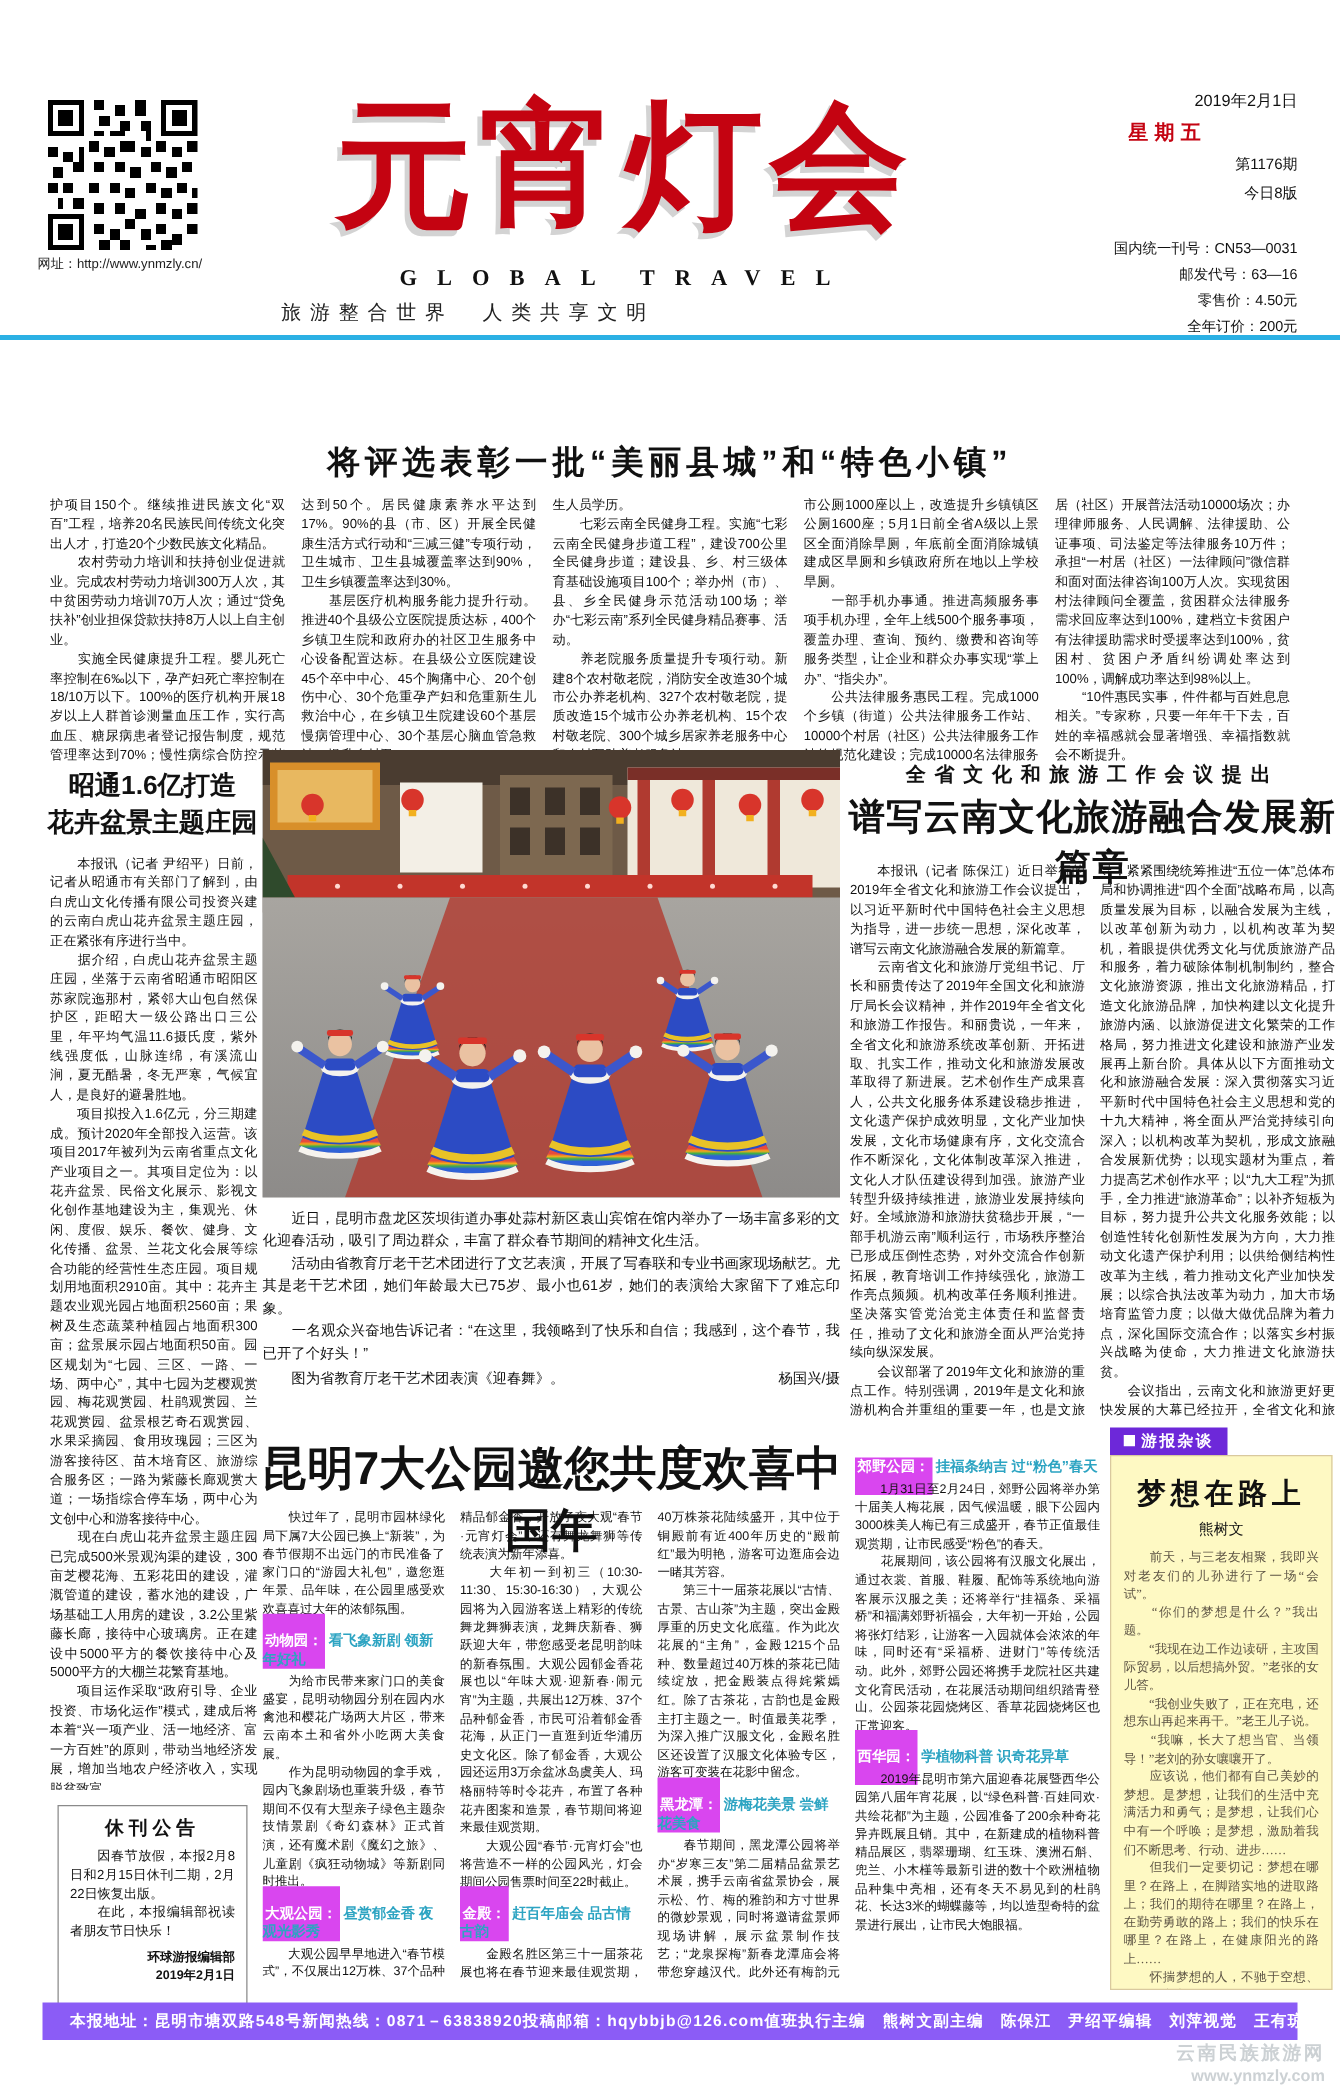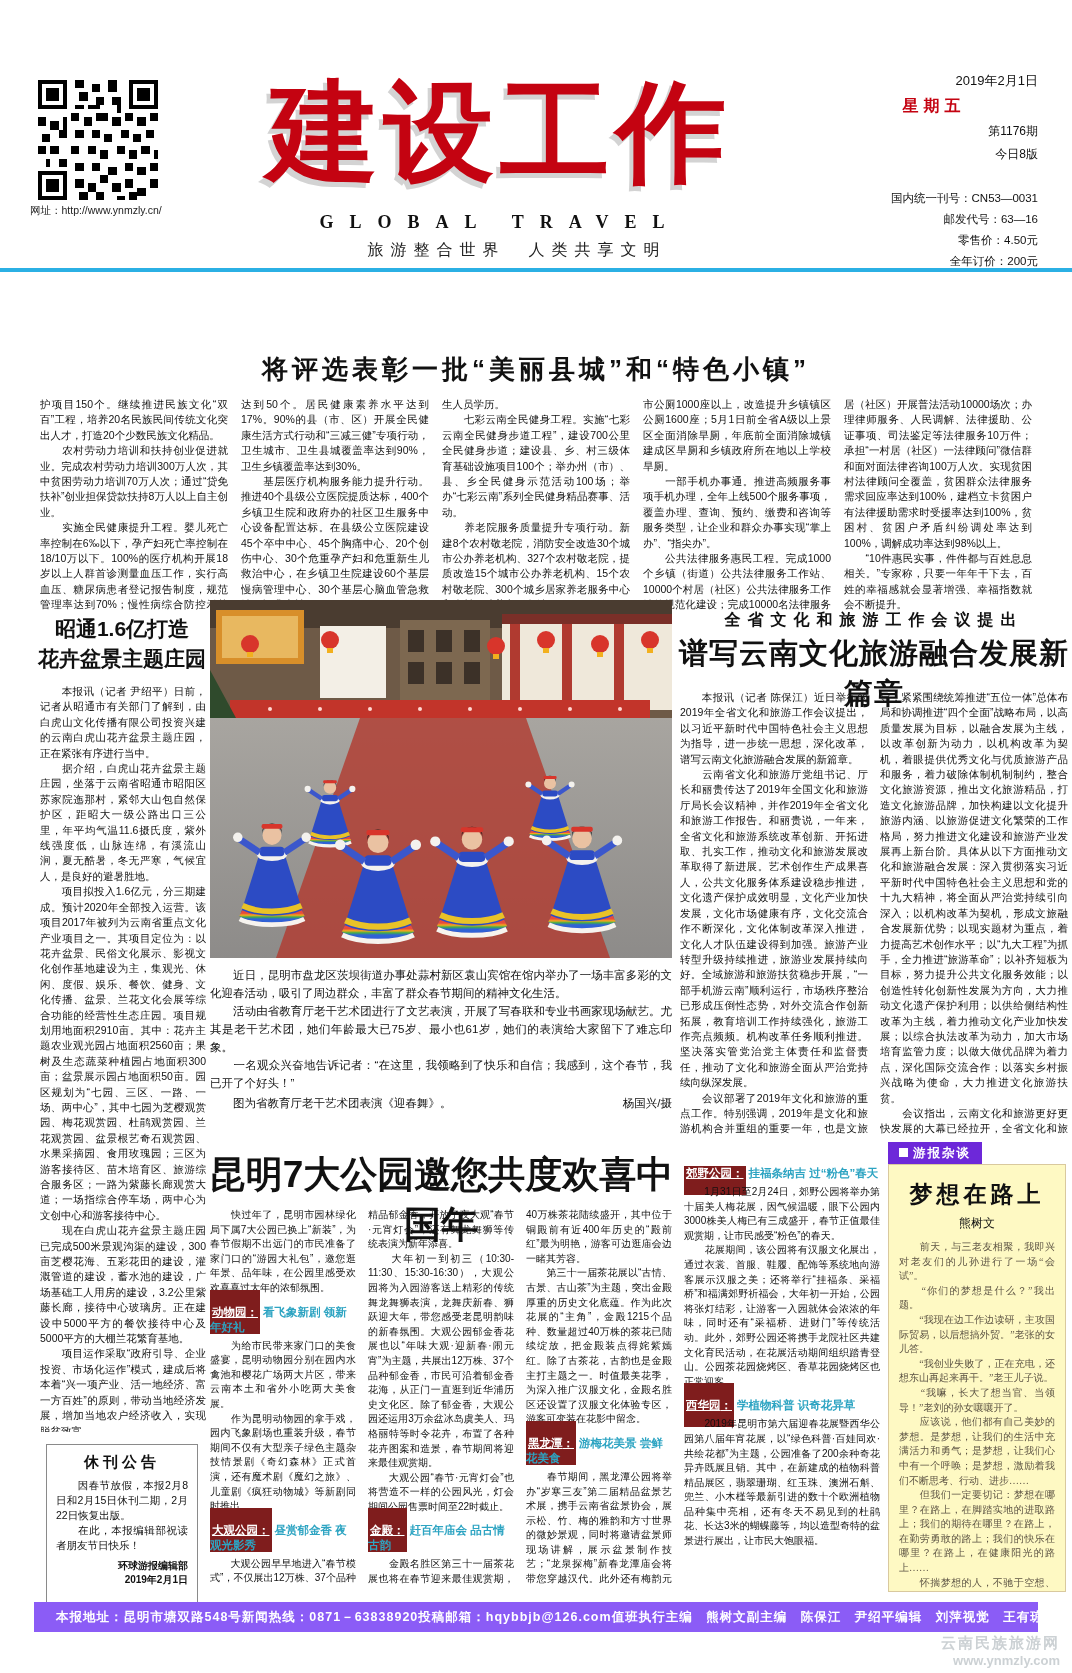--- a/index.html
+++ b/index.html
@@ -9,21 +9,21 @@
   .flow{white-space:pre-wrap;text-align:justify;}
   
   #qr{left:38px;top:80px;width:120px;height:120px;}
   #qr svg{width:100%;height:100%;}
   #qr-label{left:30px;top:204px;width:150px;font-size:10.5px;color:#222;}
   #mast-title{left:240px;top:58px;width:520px;text-align:center;font-size:110px;line-height:150px;
               font-weight:900;color:#c40311;letter-spacing:6px;font-family:"Liberation Serif","DejaVu Serif",serif;
               text-shadow:-4px 5px 0 rgba(175,175,175,.55);}
   #mast-en{left:240px;top:212px;width:520px;text-align:center;font-size:18px;letter-spacing:16px;
            font-weight:bold;font-family:"Liberation Serif",serif;color:#111;}
-  #mast-slogan{left:242px;top:240px;width:550px;text-align:center;font-size:16px;letter-spacing:7px;color:#222;}
+  #mast-slogan{left:225px;top:240px;width:550px;text-align:left;font-size:16px;letter-spacing:7px;color:#222;}
   #mast-info{left:830px;top:72px;width:208px;text-align:right;}
   #mast-info div{margin-bottom:6px;}
   .mi-date{font-size:13px;}
   .mi-week{font-size:16px;font-weight:bold;color:#c40311;letter-spacing:5px;margin-top:2px;text-align:center;}
   .mi-small{font-size:12px;}
   .mi-tiny{font-size:11.5px;margin-top:1px;}
   #mast-info .gap{height:16px;}
   
   #top-rule{left:0;top:268px;width:1072px;height:4px;background:#2bb0e4;}
   
@@ -49,21 +49,21 @@
   #cu-kicker{left:680px;top:610px;width:388px;text-align:center;font-size:16px;font-weight:bold;letter-spacing:7px;}
   #cu-headline{left:676px;top:634px;width:396px;text-align:center;font-size:29px;font-weight:900;letter-spacing:1px;}
   #cu-body{left:680px;top:690px;width:388px;height:448px;display:flex;gap:12px;overflow:hidden;}
   #cu-body .col{flex:1;font-size:10.5px;line-height:15.4px;overflow:hidden;}
   
   #pk-headline{left:206px;top:1150px;width:470px;text-align:center;font-size:37px;font-weight:900;letter-spacing:0px;}
   #pk-cols{left:210px;top:1208px;width:462px;height:384px;column-count:3;column-gap:12px;overflow:hidden;}
   #pk-col4{left:684px;top:1166px;width:196px;height:426px;overflow:hidden;}
   .pk-text{font-size:10px;line-height:14.6px;}
   .shead{margin:9px 0 4px 0;font-size:11.5px;font-weight:bold;break-inside:avoid;}
-  .badge{background:#7f1d1d;color:#fff;padding:16px 2px;text-decoration:underline;}
+  .badge{background:#d946ef;color:#fff;padding:16px 2px;}
   .badge::after{content:"：";}
   .sub-teal{color:#2da4c2;margin-left:3px;}
   
   #essay-tab{left:888px;top:1142px;width:94px;height:22px;background:#6d28d9;color:#fff;
              font-size:12.5px;font-weight:bold;line-height:22px;text-align:center;letter-spacing:2px;}
   #essay-tab .sq{display:inline-block;width:9px;height:9px;background:#fff;margin-right:5px;}
   #essay-box{left:888px;top:1164px;width:178px;height:428px;background:#fef9c3;border:1px solid #d9c99e;
              box-sizing:border-box;padding:14px 10px 8px 10px;overflow:hidden;}
   #essay-title{text-align:center;font-size:23px;font-weight:900;letter-spacing:4px;}
   #essay-author{text-align:center;font-size:12px;font-weight:normal;margin:5px 0 8px 0;}
@@ -88,21 +88,21 @@
       <g fill="#000">
         <path d="M0 0h7v7h-7z M22 0h7v7h-7z M0 22h7v7h-7z"></path>
         <path d="M1 1h5v5h-5z M23 1h5v5h-5z M1 23h5v5h-5z" fill="#fff"></path>
         <path d="M2 2h3v3h-3z M24 2h3v3h-3z M2 24h3v3h-3z"></path>
         <path d="M9 0h2v2h-2z M13 1h2v2h-2z M17 0h2v3h-2z M10 3h2v2h-2z M14 4h2v2h-2z M18 4h2v2h-2z M9 6h2v1h-2z M12 6h3v1h-3z M19 6h1v2h-1z M0 9h2v2h-2z M3 10h2v2h-2z M6 9h1v3h-1z M1 13h2v2h-2z M5 12h2v2h-2z M0 16h2v2h-2z M3 16h2v2h-2z M5 19h2v2h-2z M2 19h1v2h-1z M8 8h2v2h-2z M11 9h2v2h-2z M14 8h3v2h-3z M18 9h2v2h-2z M21 8h2v2h-2z M24 9h2v2h-2z M27 8h2v2h-2z M9 12h2v2h-2z M13 12h2v2h-2z M16 13h2v2h-2z M20 12h2v2h-2z M23 13h2v2h-2z M26 12h2v2h-2z M8 16h2v2h-2z M12 16h2v2h-2z M15 17h2v2h-2z M19 16h2v2h-2z M22 17h2v2h-2z M25 16h2v2h-2z M28 17h1v2h-1z M9 20h2v2h-2z M13 20h2v2h-2z M17 21h2v2h-2z M21 20h2v2h-2z M24 21h2v2h-2z M27 20h2v2h-2z M9 24h2v2h-2z M12 25h2v2h-2z M15 23h2v2h-2z M18 25h2v2h-2z M21 24h2v2h-2z M24 26h2v2h-2z M27 24h2v2h-2z M10 27h2v2h-2z M14 27h2v2h-2z M19 28h2v1h-2z M22 27h2v2h-2z"></path>
       </g>
     </svg>
   </div>
   <div class="abs" id="qr-label">网址：http://www.ynmzly.cn/</div>
 
-  <div class="abs" id="mast-title">建设工作</div>
+  <div class="abs" id="mast-title">元宵灯会</div>
   <div class="abs" id="mast-en">GLOBAL  TRAVEL</div>
   <div class="abs" id="mast-slogan">旅游整合世界　人类共享文明</div>
 
   <div class="abs" id="mast-info">
     <div class="mi-date">2019年2月1日</div>
     <div class="mi-week">星期五</div>
     <div class="mi-small">第1176期</div>
     <div class="mi-small">今日8版</div>
     <div class="gap"></div>
     <div class="mi-tiny">国内统一刊号：CN53—0031</div>

